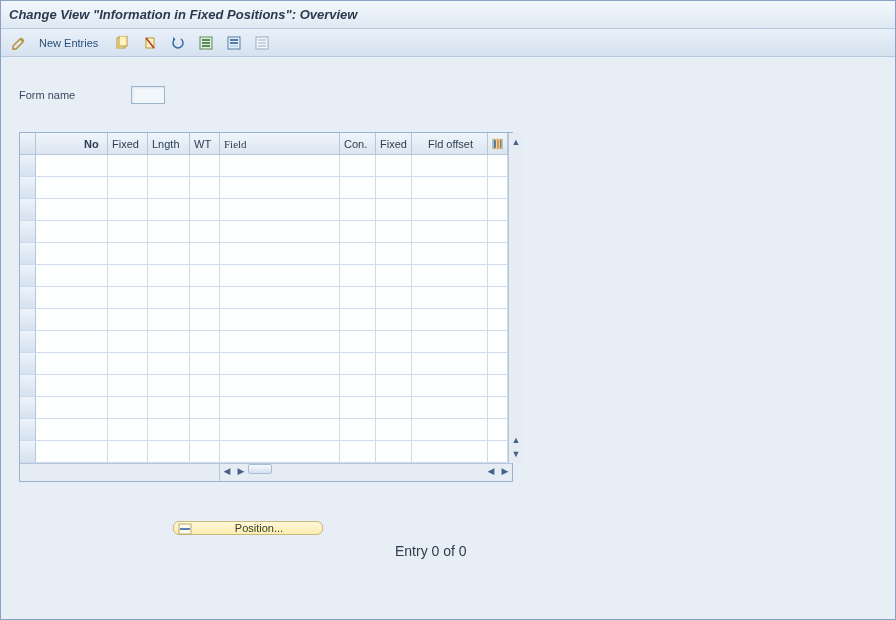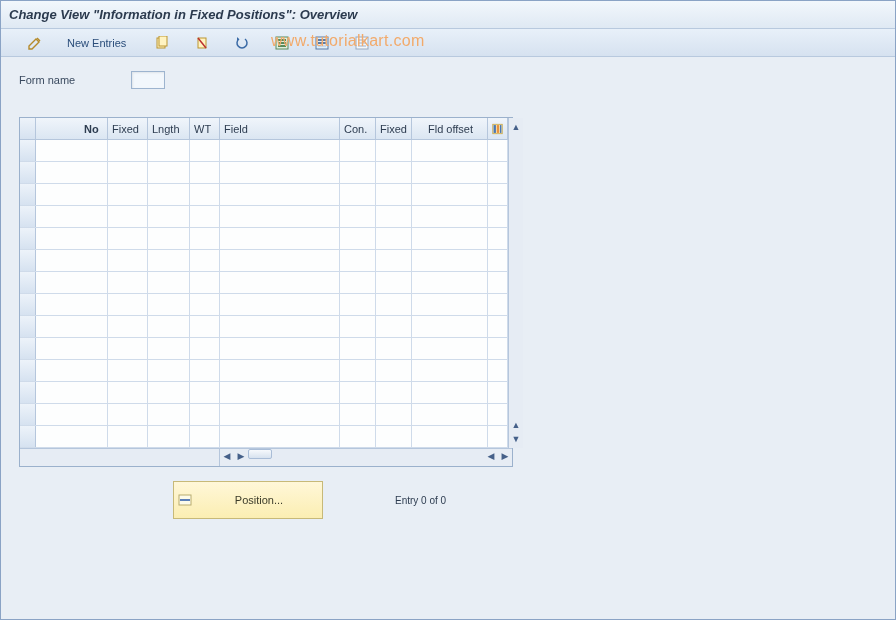--- a/index.html
+++ b/index.html
@@ -25,22 +25,22 @@
     font-weight: bold;
     font-size: 13px;
     color: #2b3a4e;
   }
   .toolbar {
     height: 28px;
     background: linear-gradient(to bottom, #e8f0f9 0%, #d6e2f0 100%);
     border-bottom: 1px solid #b8c9de;
     display: flex;
     align-items: center;
-    padding: 0 24px;
-    gap: 20px;
+    padding: 0 8px;
+    gap: 8px;
     position: relative;
   }
   .toolbar .tb-btn {
     display: inline-flex;
     align-items: center;
     justify-content: center;
     width: 20px;
     height: 20px;
     border-radius: 2px;
     cursor: pointer;
@@ -55,21 +55,21 @@
     position: absolute;
     left: 270px;
     top: 3px;
     font-size: 16px;
     color: #f2aa6b;
     letter-spacing: 0.3px;
     pointer-events: none;
     user-select: none;
   }
   .work-area {
-    padding: 14px 18px;
+    padding: 29px 18px;
   }
   .form-row {
     display: flex;
     align-items: center;
     gap: 12px;
     margin-bottom: 28px;
   }
   .form-label {
     color: #3a4a5f;
     font-size: 11px;
@@ -114,21 +114,21 @@
     overflow: hidden;
     background: linear-gradient(to bottom,#f0f5fb,#dbe6f2);
     cursor: pointer;
   }
   .rowsel { width: 16px; background: linear-gradient(to bottom,#edf3fa,#d6e2f0); border-right:1px solid #b5c6dc; cursor: pointer;}
   .c-ptype { width: 44px; margin-top: 28px; }
   .c-no    { width: 28px; font-weight: bold; }
   .c-offset{ width: 40px; }
   .c-lngth { width: 42px; }
   .c-wt    { width: 30px; }
-  .c-field { width: 120px; }
+  .c-field { width: 120px; font-family: Liberation Serif, serif; }
   .c-con   { width: 36px; }
   .c-rule  { width: 36px; }
   .c-fldoff{ width: 64px; margin-left: 12px; }
   .c-cfg   { width: 20px; display:flex;align-items:center;justify-content:center;}
   .vscroll {
     width: 18px;
     background: #e6ecf4;
     border-left: 1px solid #b5c6dc;
     display: flex;
     flex-direction: column;
@@ -148,38 +148,39 @@
   .hscroll-track{flex:1;display:flex;align-items:center;justify-content:flex-start;padding:0 2px;gap:3px;}
   .hscroll-thumb{width:24px;height:10px;background:linear-gradient(to bottom,#f6f9fc,#d7e2ef);border:1px solid #a9bdd7;border-radius:2px;}
   .footer-row {
     margin-top: 14px;
     display: flex;
     align-items: center;
   }
   .position-btn {
     margin-left: 154px;
     width: 150px;
-    height: 38px;
+    height: 14px;
     background: linear-gradient(to bottom,#fff7d8,#fbeeb2);
     border: 1px solid #c7b978;
-    border-radius: 0;
-    display: flex;
-    align-items: center;
+    border-radius: 6px;
+    display: flex;
+    align-items: flex-start;
     cursor: pointer;
     font-size: 11px;
     color: #3c3c2a;
   }
   .position-btn .pico {
     width: 22px;display:flex;align-items:center;justify-content:center;
   }
   .position-btn .ptxt { flex:1;text-align:center; }
   .entry-text {
     margin-left: 72px;
-    font-size: 10px;
+    font-size: 14px;
     color: #2d3c50;
+    margin-top: 47px;
   }
   svg { display:block; }
 </style>
 </head>
 <body>
 
 <div class="title-bar">
   <span>Change View "Information in Fixed Positions": Overview</span>
 </div>
 
@@ -226,21 +227,20 @@
       </svg>
   </span>
   <span class="tb-btn">
     <svg width="14" height="14" viewBox="0 0 14 14">
         <rect x="1" y="1" width="12" height="12" fill="#f4f7fa" stroke="#99aac0"></rect>
         <rect x="3" y="3" width="8" height="2" fill="#c7d3e2"></rect>
         <rect x="3" y="6" width="8" height="2" fill="#c7d3e2"></rect>
         <rect x="3" y="9" width="8" height="2" fill="#c7d3e2"></rect>
       </svg>
   </span>
-  <span class="watermark">www.tutorialkart.com</span>
 </div>
 
 <div class="work-area">
 
   <div class="form-row">
     <span class="form-label">Form name</span>
     <input class="form-input" value="" style="">
   </div>
 
   <div class="table-container">

